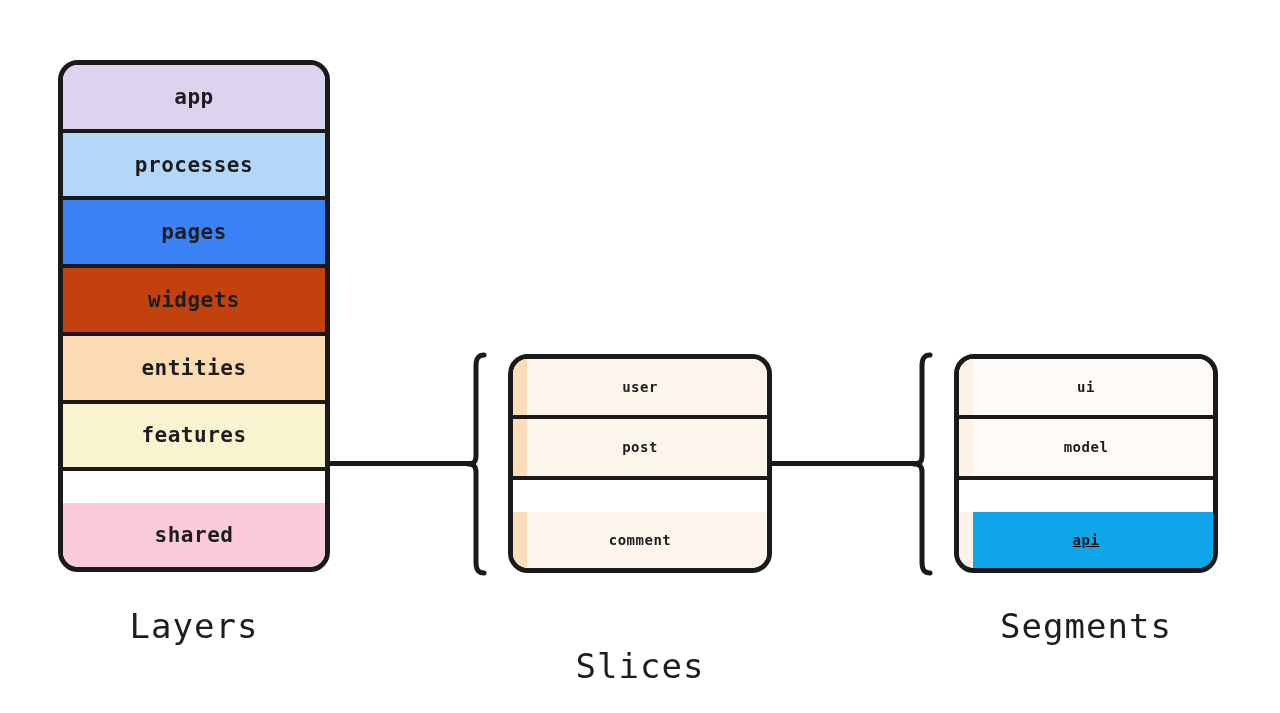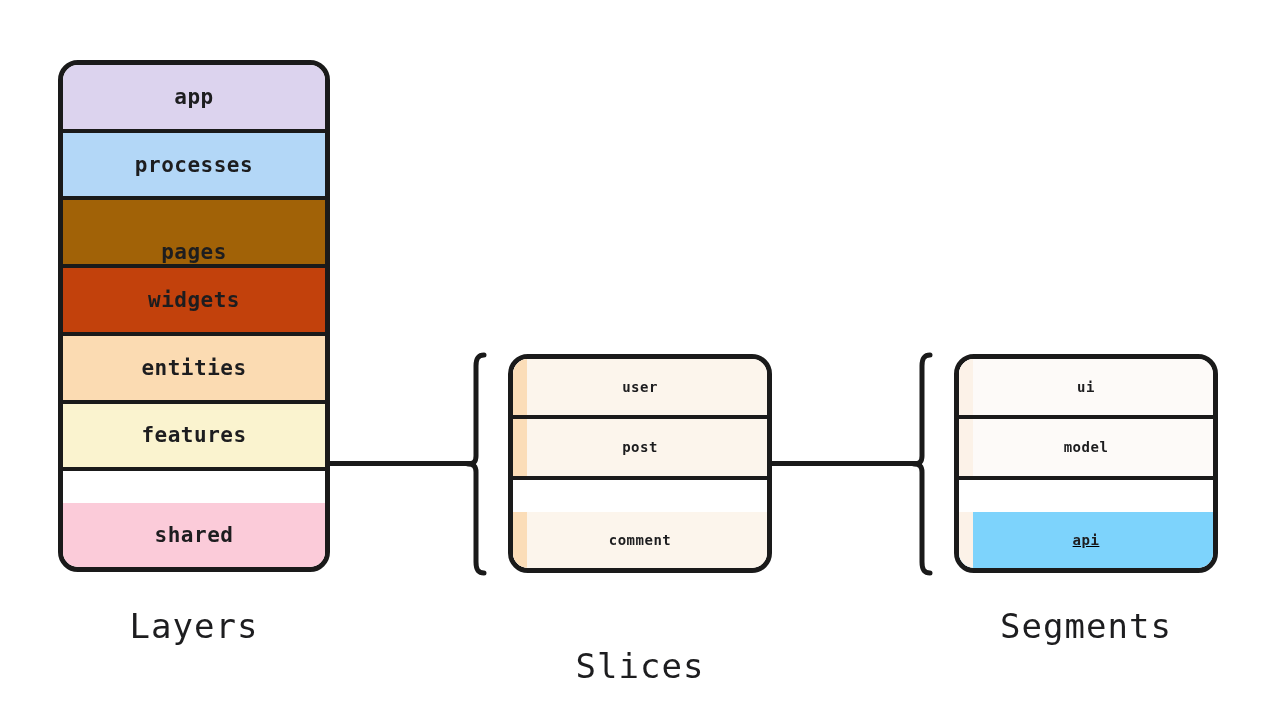--- a/index.html
+++ b/index.html
@@ -138,21 +138,21 @@
 
 <div id="diagram">
 
   <div class="stack" id="layers-box">
     <div class="row" style="background: rgb(220, 211, 238);">
       <span class="row-label">app</span>
     </div>
     <div class="row" style="background: rgb(179, 215, 247);">
       <span class="row-label">processes</span>
     </div>
-    <div class="row" style="background: #a16207; align-items: flex-end;">
+    <div class="row" style="background: #3b82f6;">
       <span class="row-label">pages</span>
     </div>
     <div class="row" style="background: #c2410c;">
       <span class="row-label">widgets</span>
     </div>
     <div class="row" style="background: rgb(251, 219, 178);">
       <span class="row-label">entities</span>
     </div>
     <div class="row" style="background: rgb(250, 243, 207);">
       <span class="row-label">features</span>
@@ -191,21 +191,21 @@
 
   <div class="stack" id="segments-box">
     <div class="row" style="background: rgb(253, 250, 248);">
       <span class="stripe" style="background: rgb(252, 242, 232);"></span>
       <span class="row-label">ui</span>
     </div>
     <div class="row" style="background: rgb(253, 250, 248);">
       <span class="stripe" style="background: rgb(252, 242, 232);"></span>
       <span class="row-label">model</span>
     </div>
-    <div class="row" style="background: #7dd3fc; text-decoration: underline;">
+    <div class="row" style="background: #0ea5e9; text-decoration: underline;">
       <span class="stripe" style="background: rgb(252, 242, 232);"></span>
       <span class="row-label">api</span>
     </div>
   </div>
 
   <div class="caption" id="caption-layers">Layers</div>
   <div class="caption" id="caption-slices">Slices</div>
   <div class="caption" id="caption-segments">Segments</div>
 
 </div>

